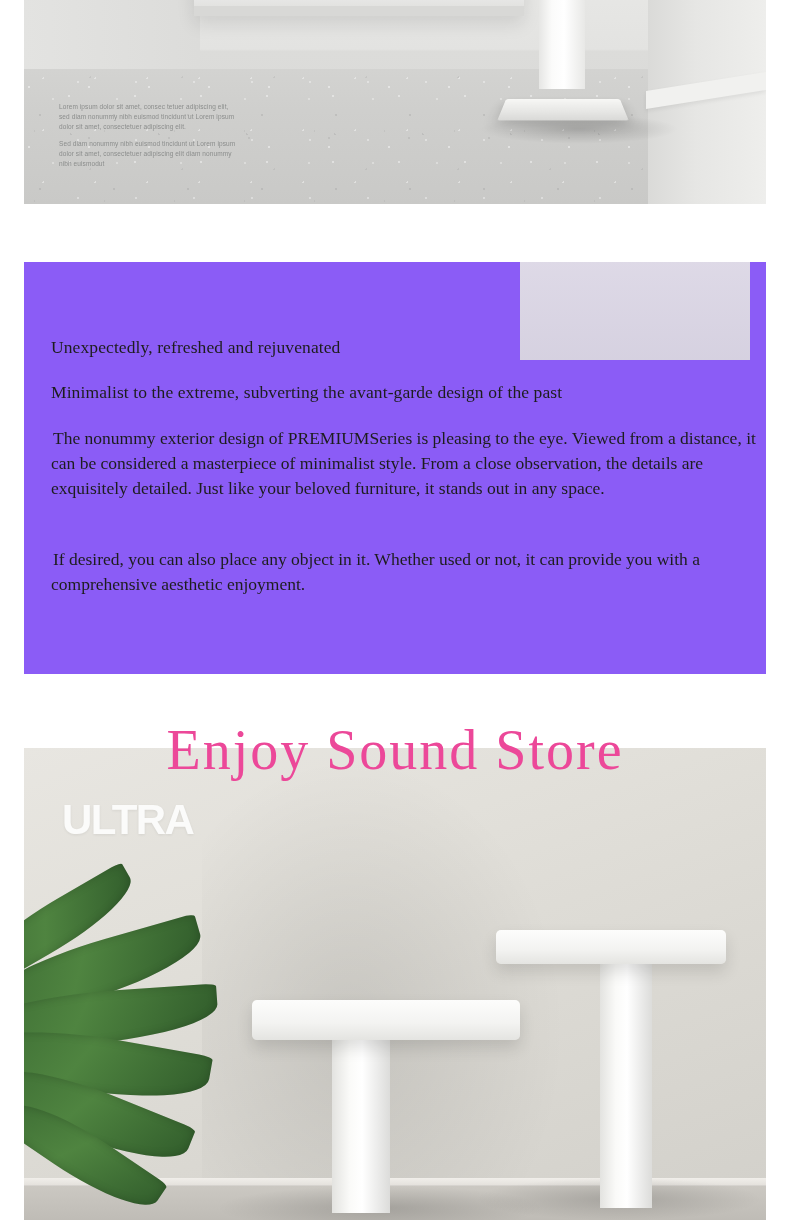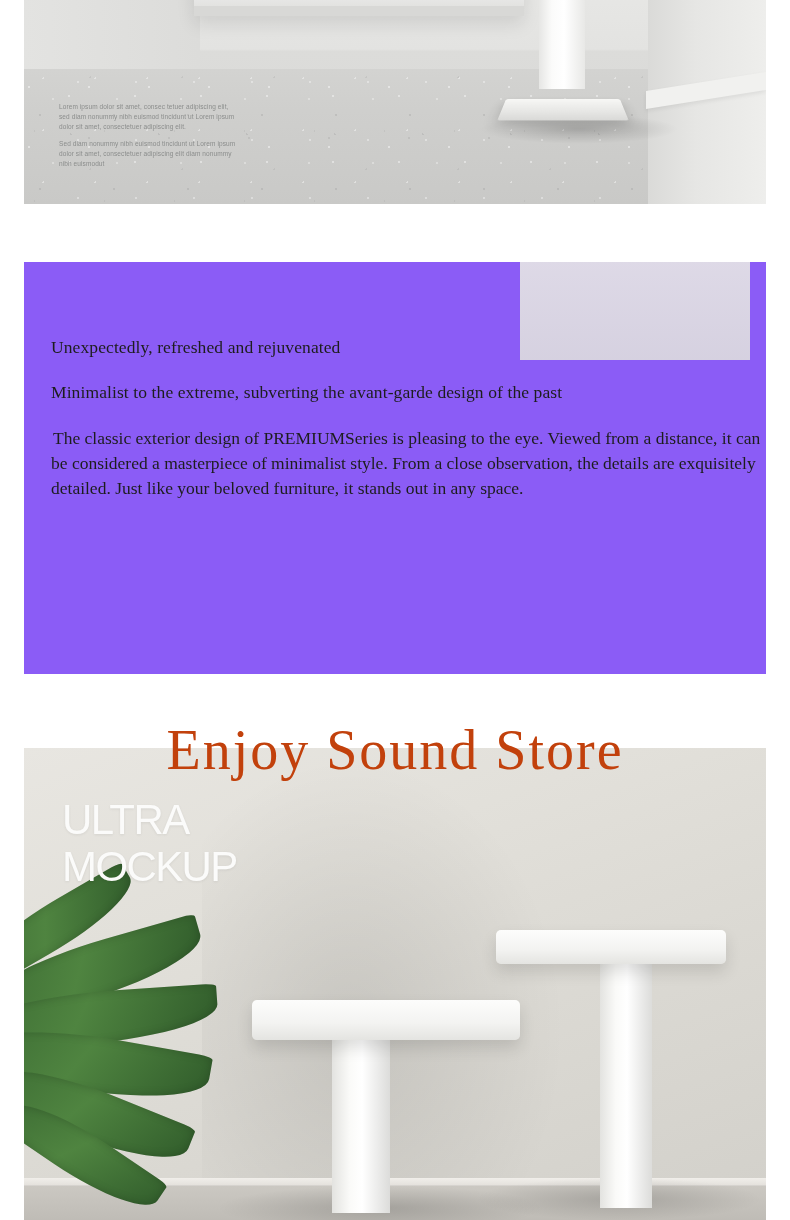--- a/index.html
+++ b/index.html
@@ -232,21 +232,21 @@
     bottom: 0;
     background: radial-gradient(ellipse at 40% 60%, rgba(0,0,0,.10) 0%, rgba(0,0,0,0) 68%);
   }
   
   .mock-title {
     position: absolute;
     left: 38px;
     top: 48px;
     color: #fbfbfa;
     font-family: "Liberation Sans", sans-serif;
-    font-weight: normal;
+    font-weight: bold;
     font-size: 42px;
     line-height: 1.12;
     letter-spacing: -1.6px;
     text-shadow: 0 1px 3px rgba(0,0,0,.07);
   }
   
   .stool {
     position: absolute;
   }
   .stool-top {
@@ -272,21 +272,21 @@
   }
   
   .watermark {
     position: absolute;
     left: 0;
     top: 718px;
     width: 790px;
     text-align: center;
     font-family: "Liberation Serif", serif;
     font-size: 56px;
-    color: #c2410c;
+    color: #ec4899;
     letter-spacing: 2px;
     white-space: nowrap;
     z-index: 6;
     pointer-events: none;
   }
 </style>
 </head>
 <body>
 
 <div class="page">
@@ -313,21 +313,22 @@
       <p>Lorem ipsum dolor sit amet, consec tetuer adipiscing elit, sed diam nonummy nibh euismod tincidunt ut Lorem ipsum dolor sit amet, consectetuer adipiscing elit.</p>
       <p>Sed diam nonummy nibh euismod tincidunt ut Lorem ipsum dolor sit amet, consectetuer adipiscing elit diam nonummy nibh euismodut</p>
     </div>
   </div>
 
   <div class="panel-text">
     <div class="ghost-photo"></div>
     <div class="text-lines">
       <div class="t-line">Unexpectedly, refreshed and rejuvenated</div>
       <div class="t-line">Minimalist to the extreme, subverting the avant-garde design of the past</div>
-      <div class="t-para">The classic exterior design of PREMIUMSeries is pleasing to the eye. Viewed from a distance, it can be considered a masterpiece of minimalist style. From a close observation, the details are exquisitely detailed. Just like your beloved furniture, it stands out in any space.</div>
+      <div class="t-para">The nonummy exterior design of PREMIUMSeries is pleasing to the eye. Viewed from a distance, it can be considered a masterpiece of minimalist style. From a close observation, the details are exquisitely detailed. Just like your beloved furniture, it stands out in any space.</div>
+      <div class="t-para2">If desired, you can also place any object in it. Whether used or not, it can provide you with a comprehensive aesthetic enjoyment.</div>
     </div>
   </div>
 
   <div class="panel-bottom">
     <div class="wall-bottom"></div>
     <div class="soft-shadow-wall"></div>
     <div class="baseboard-bottom"></div>
     <div class="floor-bottom"></div>
     <div class="wall-seam"></div>
 
@@ -345,19 +346,18 @@
 
     <div class="leaf" style="left:-48px; top:196px; width:230px; height:54px; transform:rotate(-16deg);"></div>
     <div class="leaf" style="left:-56px; top:244px; width:250px; height:52px; transform:rotate(-4deg);"></div>
     <div class="leaf" style="left:-50px; top:288px; width:236px; height:56px; transform:rotate(10deg);"></div>
     <div class="leaf" style="left:-40px; top:340px; width:210px; height:52px; transform:rotate(22deg);"></div>
     <div class="leaf" style="left:-30px; top:384px; width:176px; height:46px; transform:rotate(34deg);"></div>
     <div class="leaf" style="left:-60px; top:156px; width:180px; height:44px; transform:rotate(-30deg);"></div>
 
     <div class="mock-title">
       <div>ULTRA</div>
-      <div>MOCKUP</div>
     </div>
   </div>
 
   <div class="watermark">Enjoy Sound Store</div>
 
 </div>
 
 </body></html>

